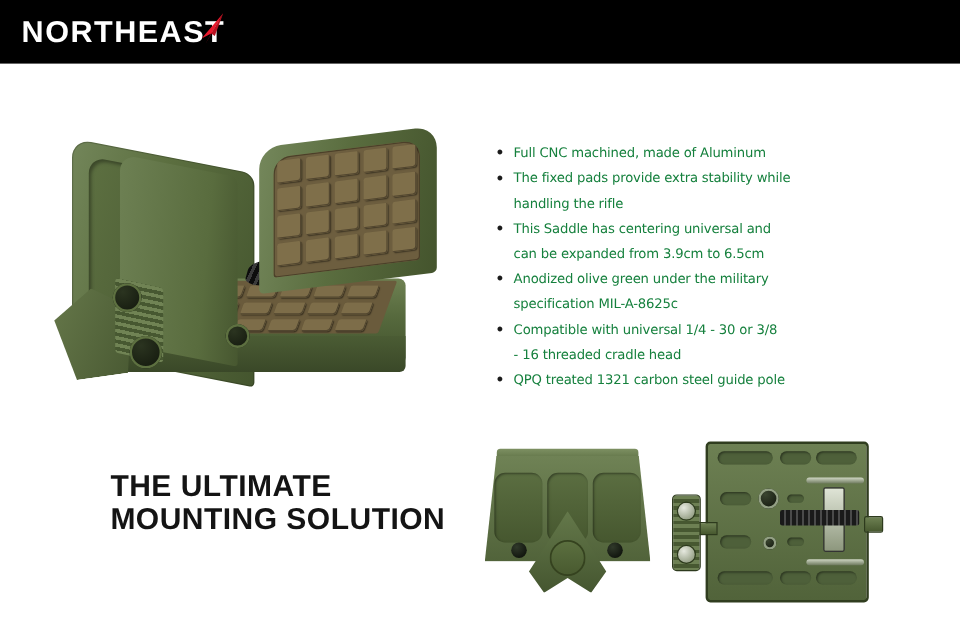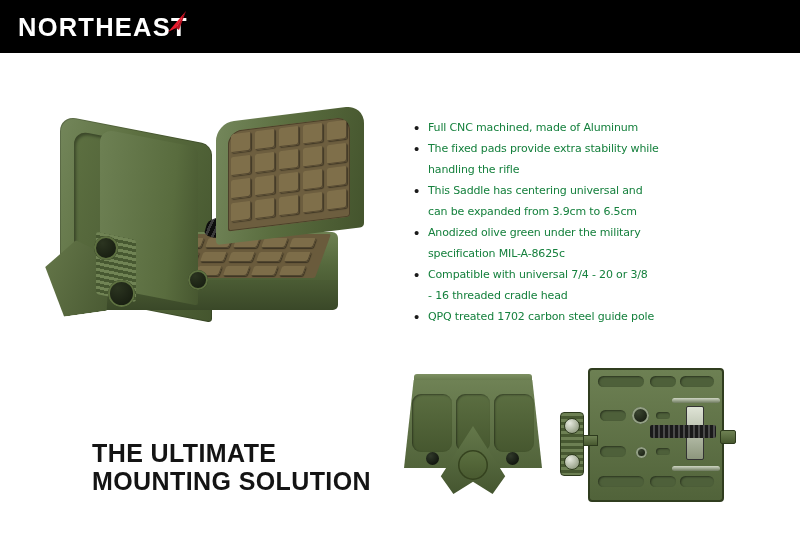--- a/index.html
+++ b/index.html
@@ -60,21 +60,20 @@
 
   
   .headline{
     position:absolute;left:92px;top:391px;
     color:#141414;
     font-family:"Liberation Sans", sans-serif;
     font-weight:bold;
     font-size:25px;line-height:28px;
     letter-spacing:0.4px;
     white-space:pre-line;
-    margin-top:48px;
   }
 
   
   .art{position:absolute;}
 
   
   .hero{left:38px;top:112px;width:330px;height:225px;}
 
   .hero .base{
     position:absolute;left:60px;top:120px;width:240px;height:72px;
@@ -337,26 +336,26 @@
       <span class="bullet-text">This Saddle has centering universal and
 can be expanded from 3.9cm to 6.5cm</span>
     </div>
     <div class="bullet-row">
       <span class="bullet-dot">•</span>
       <span class="bullet-text">Anodized olive green under the military
 specification MIL-A-8625c</span>
     </div>
     <div class="bullet-row">
       <span class="bullet-dot">•</span>
-      <span class="bullet-text">Compatible with universal 7/4 - 20 or 3/8
+      <span class="bullet-text">Compatible with universal 1/4 - 30 or 3/8
   - 16 threaded cradle head</span>
     </div>
     <div class="bullet-row">
       <span class="bullet-dot">•</span>
-      <span class="bullet-text">QPQ treated 1702 carbon steel guide pole</span>
+      <span class="bullet-text">QPQ treated 1321 carbon steel guide pole</span>
     </div>
   </div>
 
   <div class="headline">THE ULTIMATE
 MOUNTING SOLUTION</div>
 
   <div class="art front">
     <div class="top-strip"></div>
     <div class="body"></div>
     <div class="panel l"></div>

